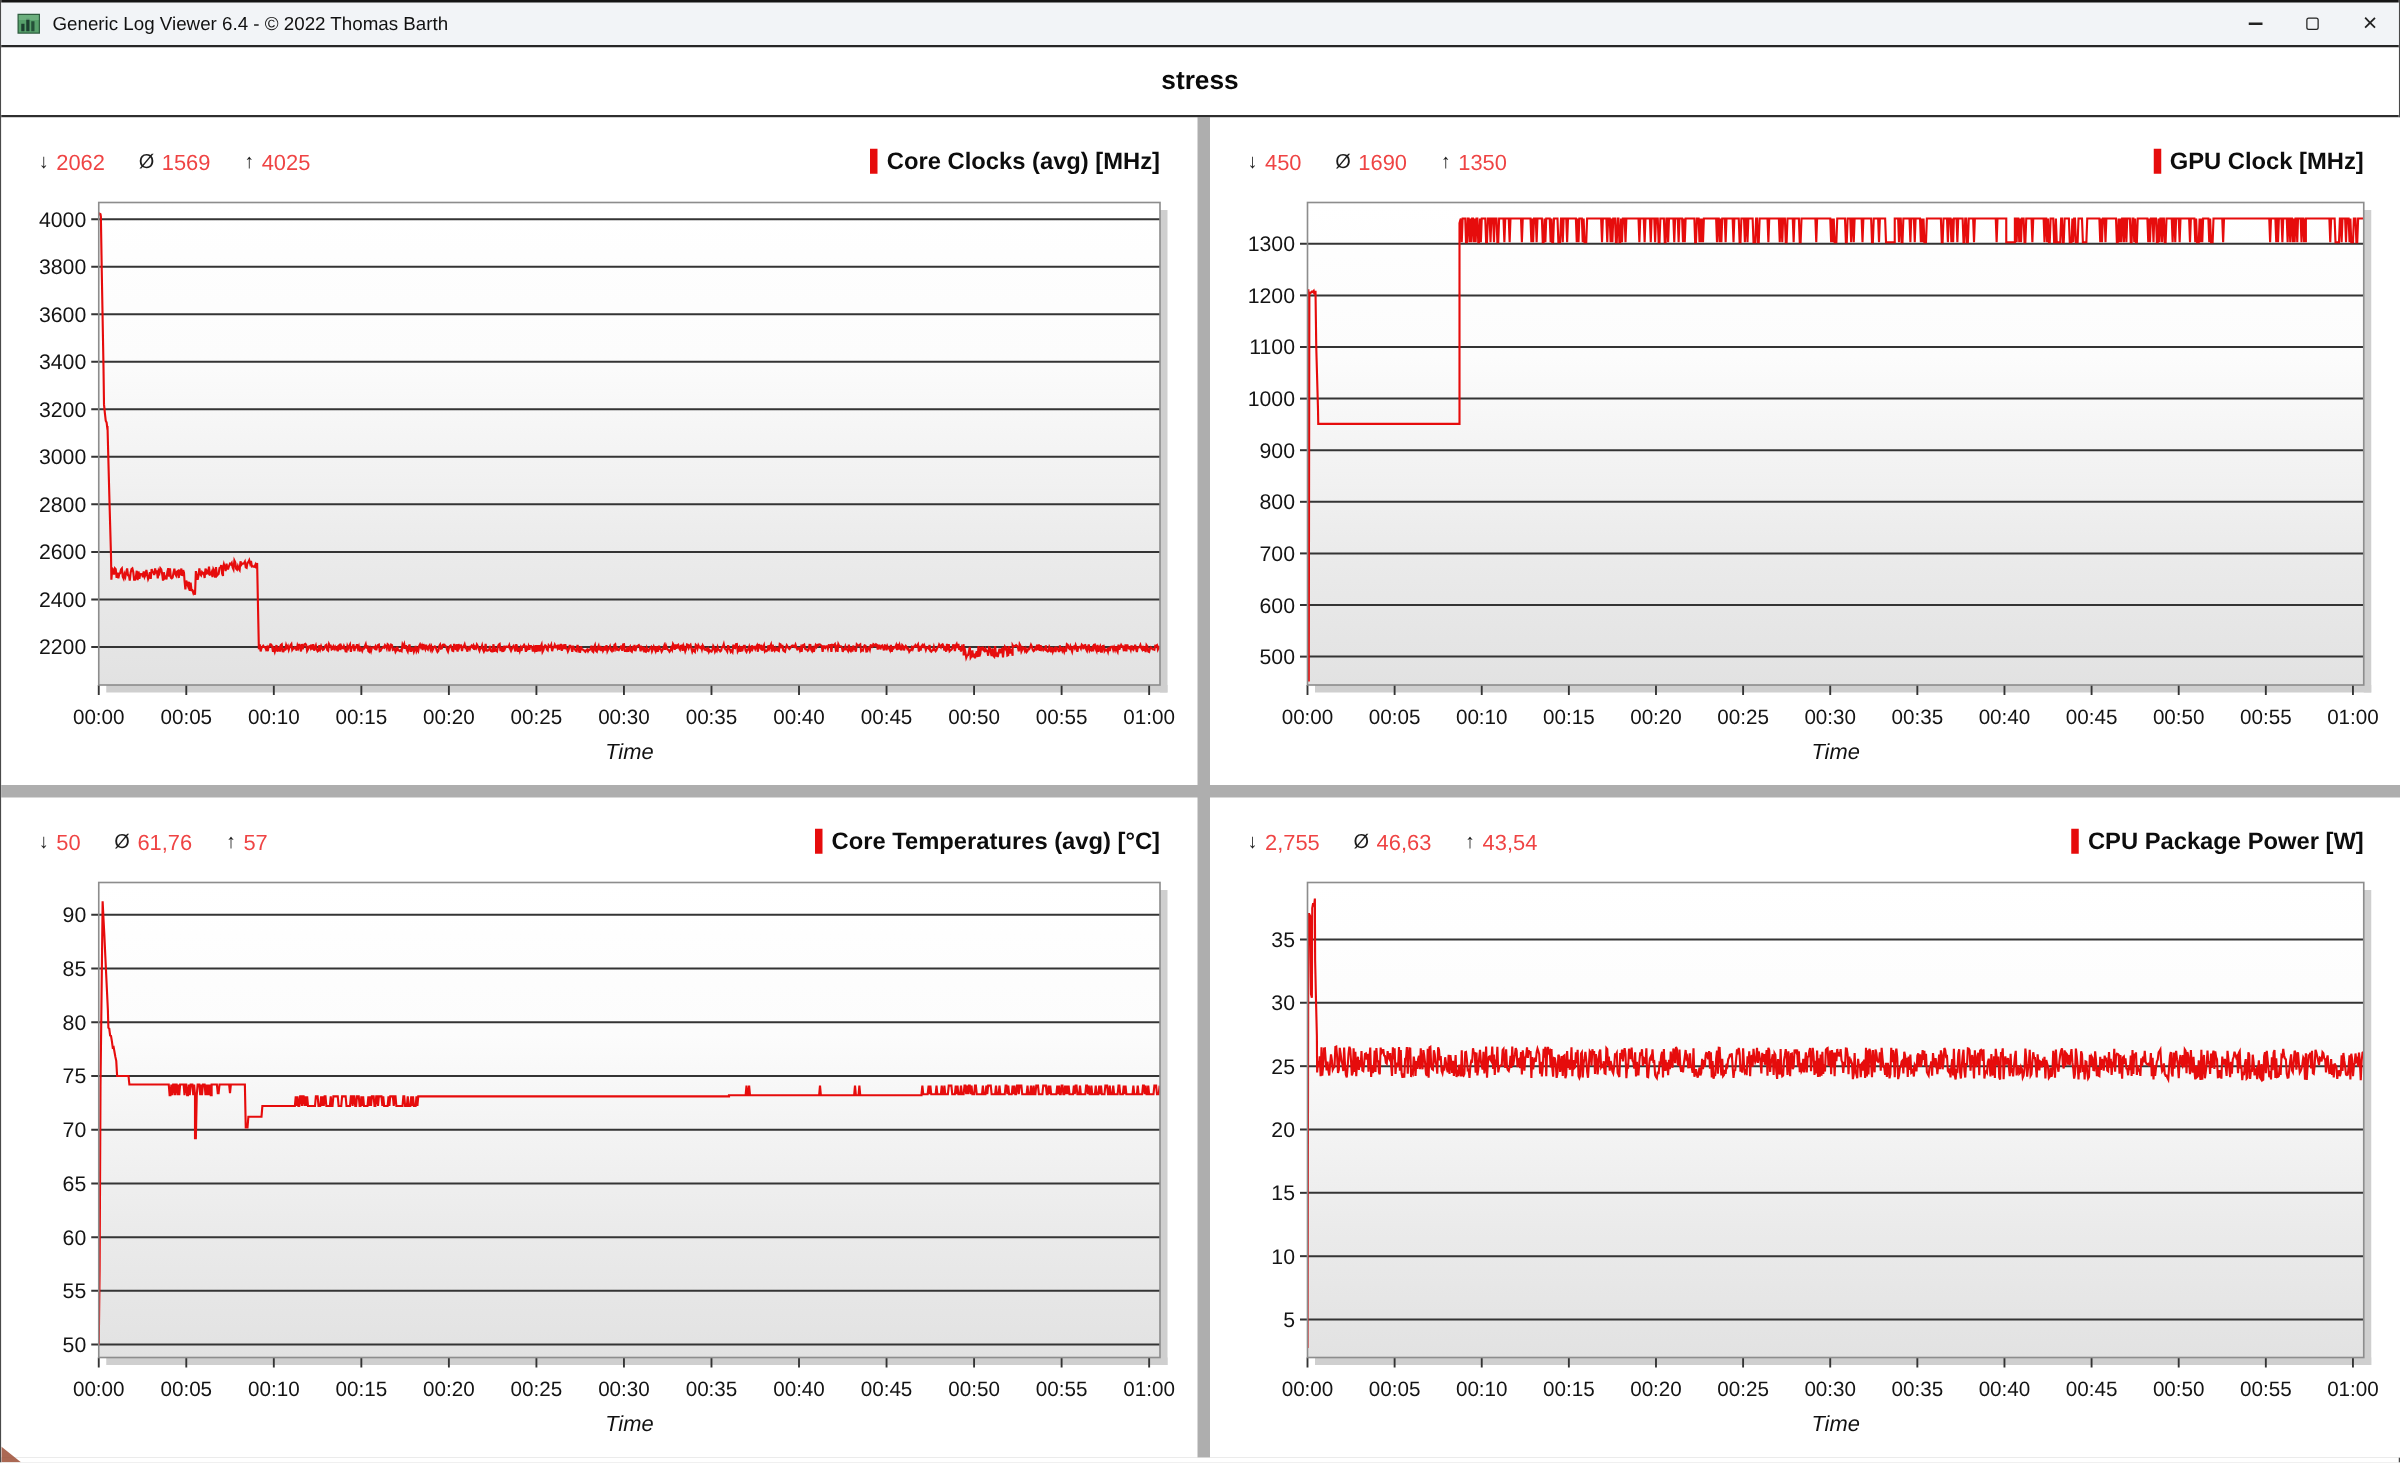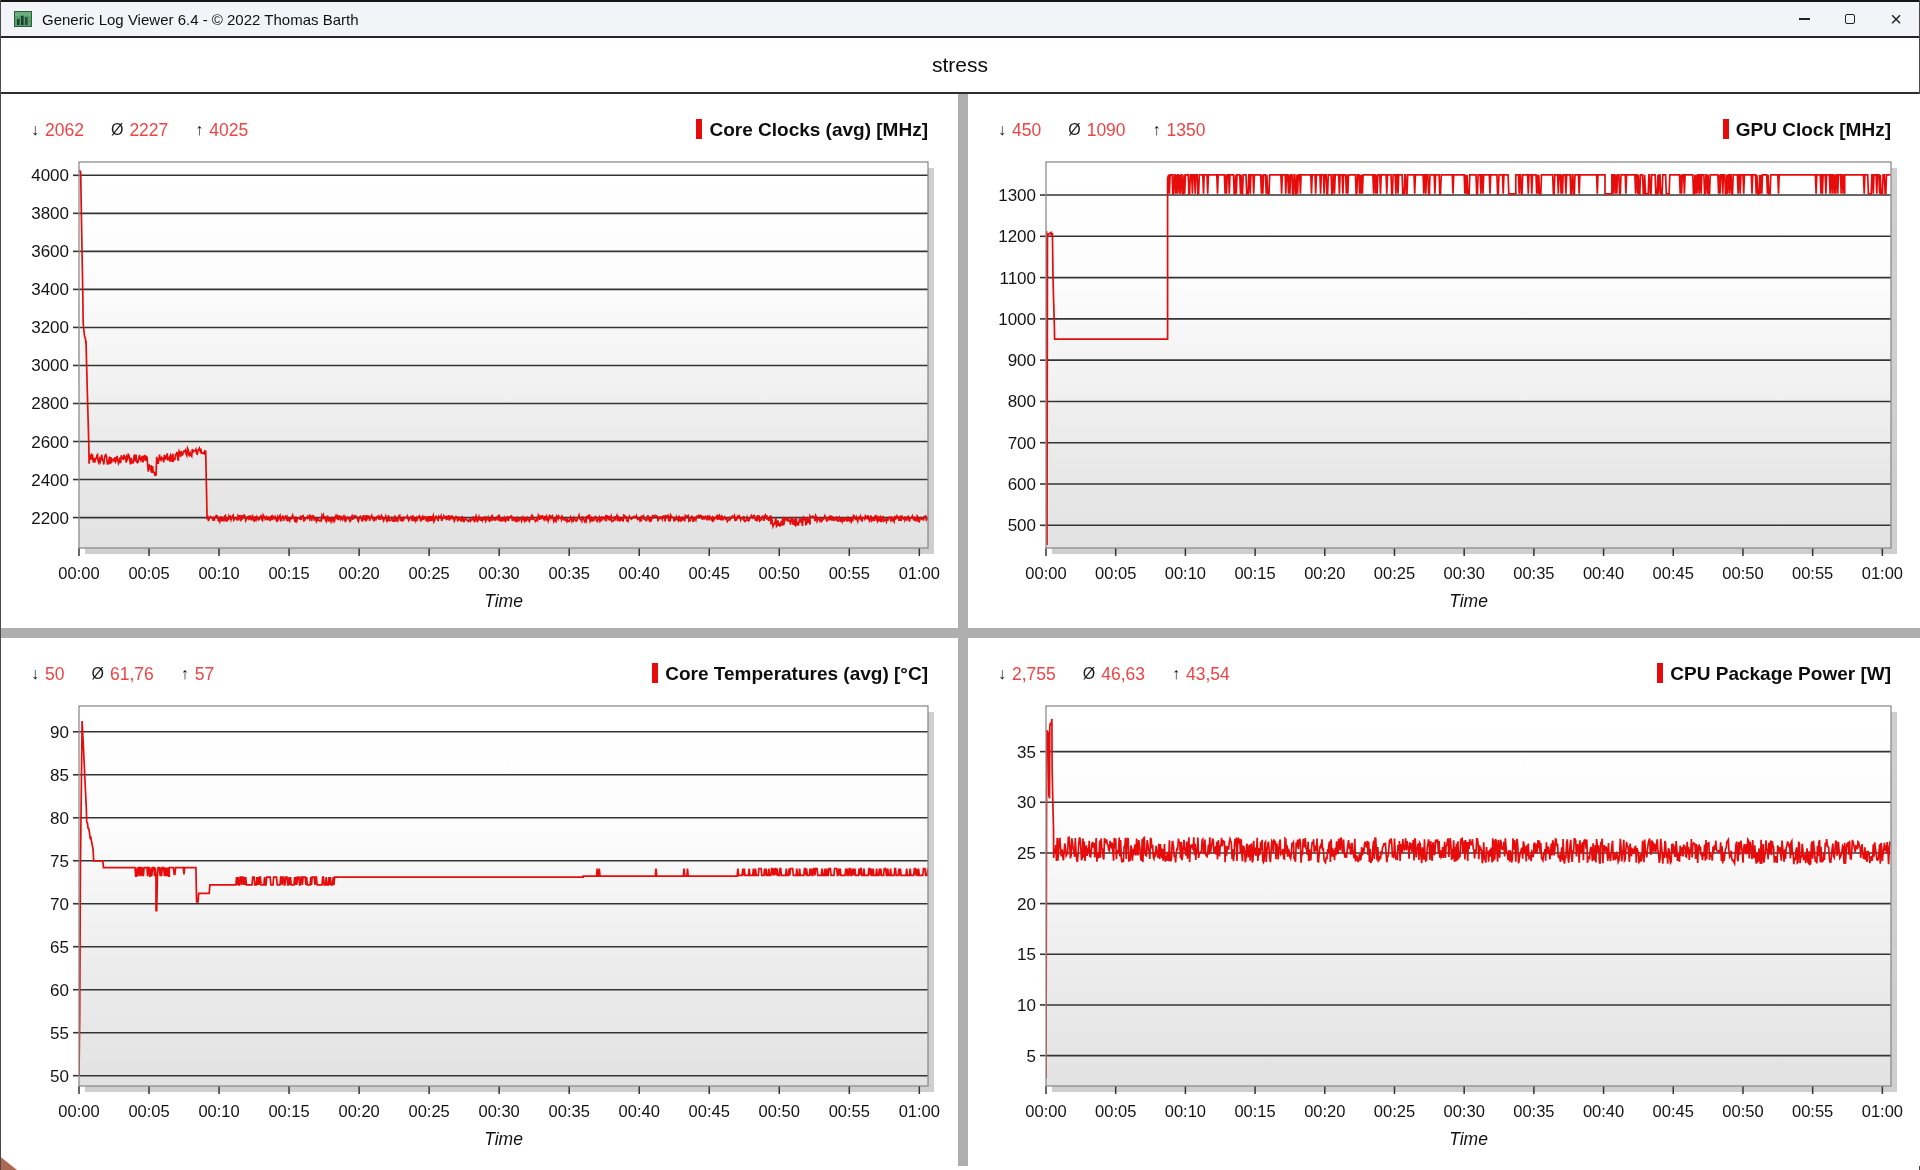--- a/index.html
+++ b/index.html
@@ -13,21 +13,21 @@
   .app-icon { width:20px; height:18px; margin-left:12px; display:inline-flex; }
   .title-text { font-size:15px; color:#111; margin-left:9px; flex:1; }
   .win-buttons { display:flex; height:100%; }
   .win-btn { width:46px; height:100%; display:flex; align-items:center; justify-content:center; }
   .glyph-min { width:11px; height:2px; background:#222; }
   .glyph-max { width:10px; height:10px; border:1.4px solid #222; border-radius:2px; }
   .glyph-close { font-size:20px; color:#222; line-height:1; font-weight:300; }
   
   .page-header { height:56px; display:flex; align-items:center; justify-content:center;
                  background:#fff; border-bottom:2px solid #2e2e2e; }
-  .page-title { font-size:21px; font-weight:normal; color:#0a0a0a; }
+  .page-title { font-size:21px; font-weight:bold; color:#0a0a0a; }
   
   .charts-grid { width:1920px; height:1072px; display:grid;
                  grid-template-columns:957px 953px; grid-template-rows:534px 528px;
                  gap:10px; background:#aeaeae; }
   .panel { background:#fff; display:flex; flex-direction:column; overflow:hidden; }
   .panel-header { height:50px; padding:22px 30px 0 30px; display:flex; align-items:center; }
   .stats { display:flex; align-items:center; }
   .stat { display:flex; align-items:center; margin-right:27px; }
   .stat .sym { font-size:16px; color:#1c1c1c; margin-right:6px; }
   .stat .val { font-size:17.5px; color:#ef4444; }
@@ -77,21 +77,21 @@
 
     <section class="panel">
       <div class="panel-header">
         <div class="stats">
           <span class="stat">
               <span class="sym">↓</span>
               <span class="val">2062</span>
             </span>
           <span class="stat">
               <span class="sym">Ø</span>
-              <span class="val">2227</span>
+              <span class="val">1569</span>
             </span>
           <span class="stat">
               <span class="sym">↑</span>
               <span class="val">4025</span>
             </span>
         </div>
         <div class="legend">
           <span class="legend-bar"></span>
           <span class="legend-label">Core Clocks (avg) [MHz]</span>
         </div>
@@ -175,21 +175,21 @@
 
     <section class="panel">
       <div class="panel-header">
         <div class="stats">
           <span class="stat">
               <span class="sym">↓</span>
               <span class="val">450</span>
             </span>
           <span class="stat">
               <span class="sym">Ø</span>
-              <span class="val">1090</span>
+              <span class="val">1690</span>
             </span>
           <span class="stat">
               <span class="sym">↑</span>
               <span class="val">1350</span>
             </span>
         </div>
         <div class="legend">
           <span class="legend-bar"></span>
           <span class="legend-label">GPU Clock [MHz]</span>
         </div>

